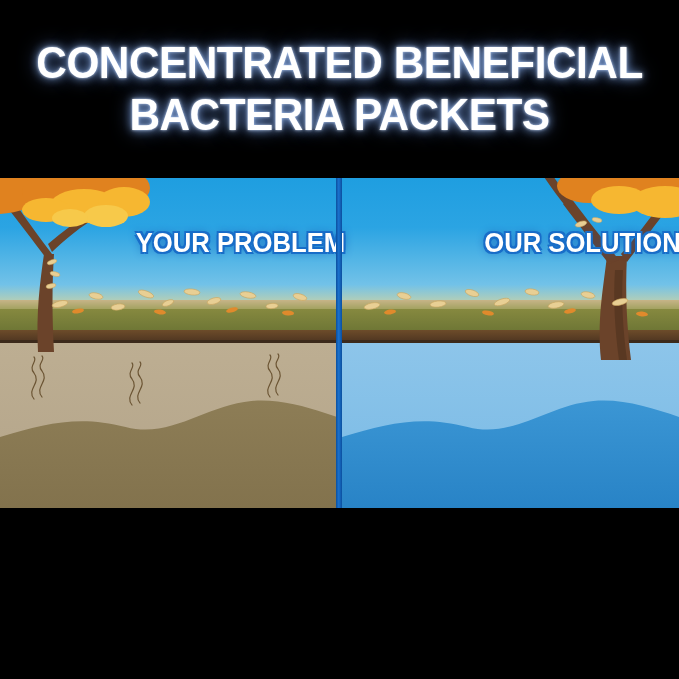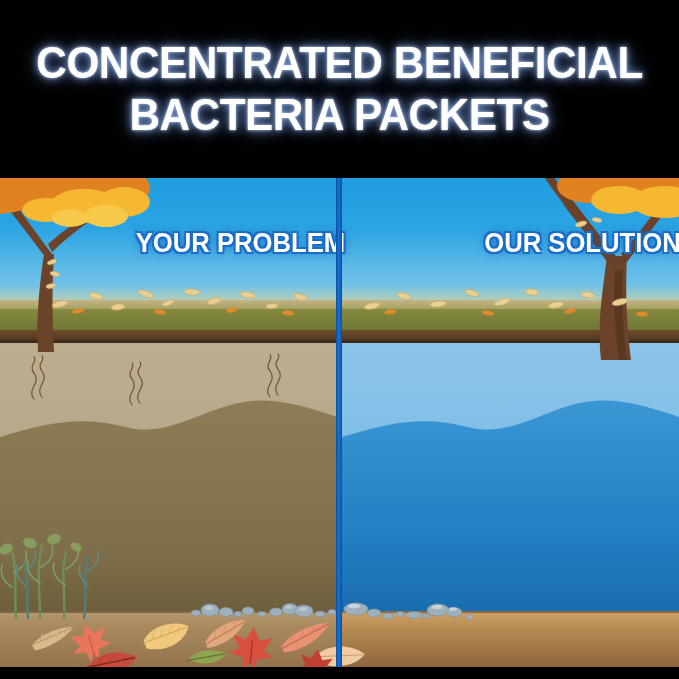--- a/index.html
+++ b/index.html
@@ -1,18 +1,18 @@
 <!DOCTYPE html>
 <html><head>
 <meta charset="utf-8">
 <style>
   html,body{margin:0;padding:0;background:#000;}
   body{width:679px;height:679px;overflow:hidden;
        font-family:"Liberation Sans",sans-serif;}
-  #root{position:relative;width:679px;height:667px;background:#000;overflow:hidden;}
+  #root{position:relative;width:679px;height:508px;background:#000;overflow:hidden;}
 
   
   .header{position:absolute;left:0;top:0;width:679px;height:178px;background:#000;
           display:flex;flex-direction:column;align-items:center;justify-content:center;}
   .title-line{color:#ffffff;font-weight:700;font-size:45px;line-height:52px;
               letter-spacing:-0.5px;white-space:nowrap;
               font-family:"Liberation Sans",sans-serif;
               transform:scaleX(0.94);transform-origin:center;
               text-shadow:0 0 10px rgba(150,190,255,.85),0 0 20px rgba(110,160,255,.55),
                           0 0 3px rgba(255,255,255,.9);}

